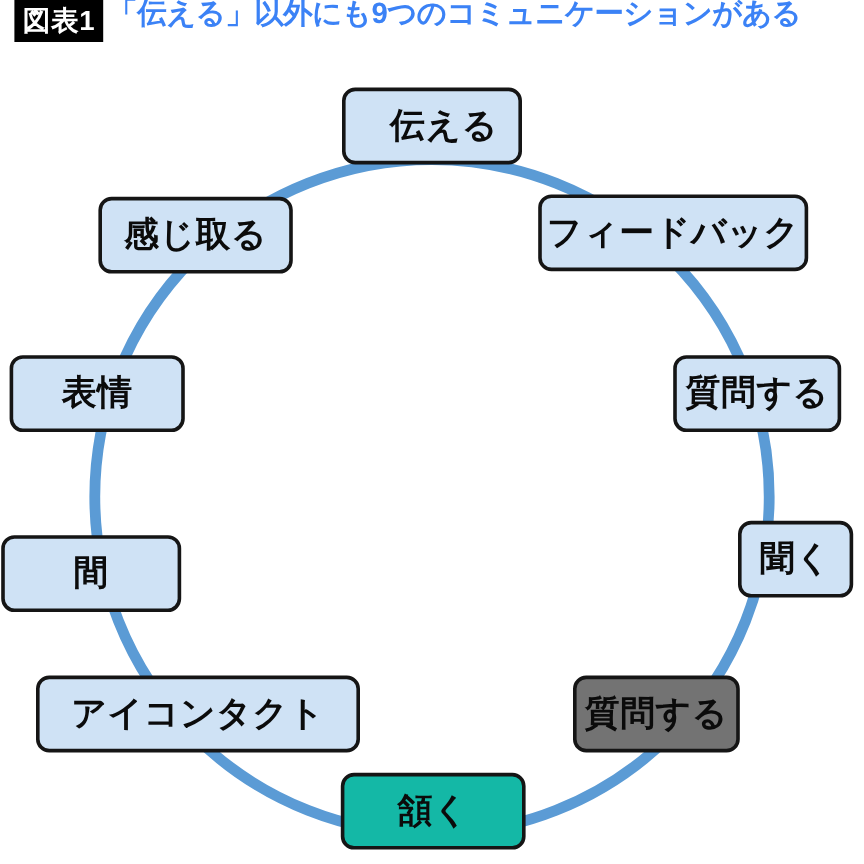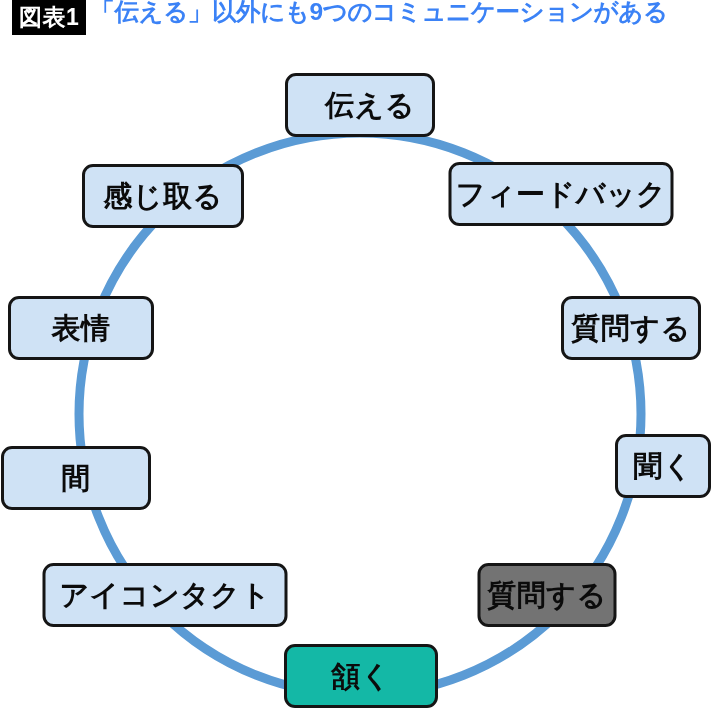--- a/index.html
+++ b/index.html
@@ -116,21 +116,21 @@
   </div>
   <div class="node" style="left: 651px; top: 466px; width: 96px; background: rgb(207, 226, 245); border-color: rgb(21, 21, 21); margin-left: 12px;">
     <span class="node-label">聞く</span>
   </div>
   <div class="node" style="left: 547px; top: 595px; width: 139px; background: #737373; border-color: rgb(21, 21, 21);">
     <span class="node-label">質問する</span>
   </div>
   <div class="node" style="left: 361px; top: 676px; width: 154px; background: #14b8a6; border-color: rgb(21, 21, 21);">
     <span class="node-label">頷く</span>
   </div>
-  <div class="node" style="left: 165px; top: 595px; width: 245px; background: rgb(207, 226, 245); border-color: rgb(21, 21, 21);">
+  <div class="node" style="left: 165px; top: 595px; width: 270px; background: rgb(207, 226, 245); border-color: rgb(21, 21, 21);">
     <span class="node-label">アイコンタクト</span>
   </div>
   <div class="node" style="left: 76px; top: 478px; width: 150px; background: rgb(207, 226, 245); border-color: rgb(21, 21, 21);">
     <span class="node-label">間</span>
   </div>
   <div class="node" style="left: 81px; top: 328px; width: 146px; background: rgb(207, 226, 245); border-color: rgb(21, 21, 21);">
     <span class="node-label">表情</span>
   </div>
   <div class="node" style="left: 163px; top: 196px; width: 162px; background: rgb(207, 226, 245); border-color: rgb(21, 21, 21);">
     <span class="node-label">感じ取る</span>

